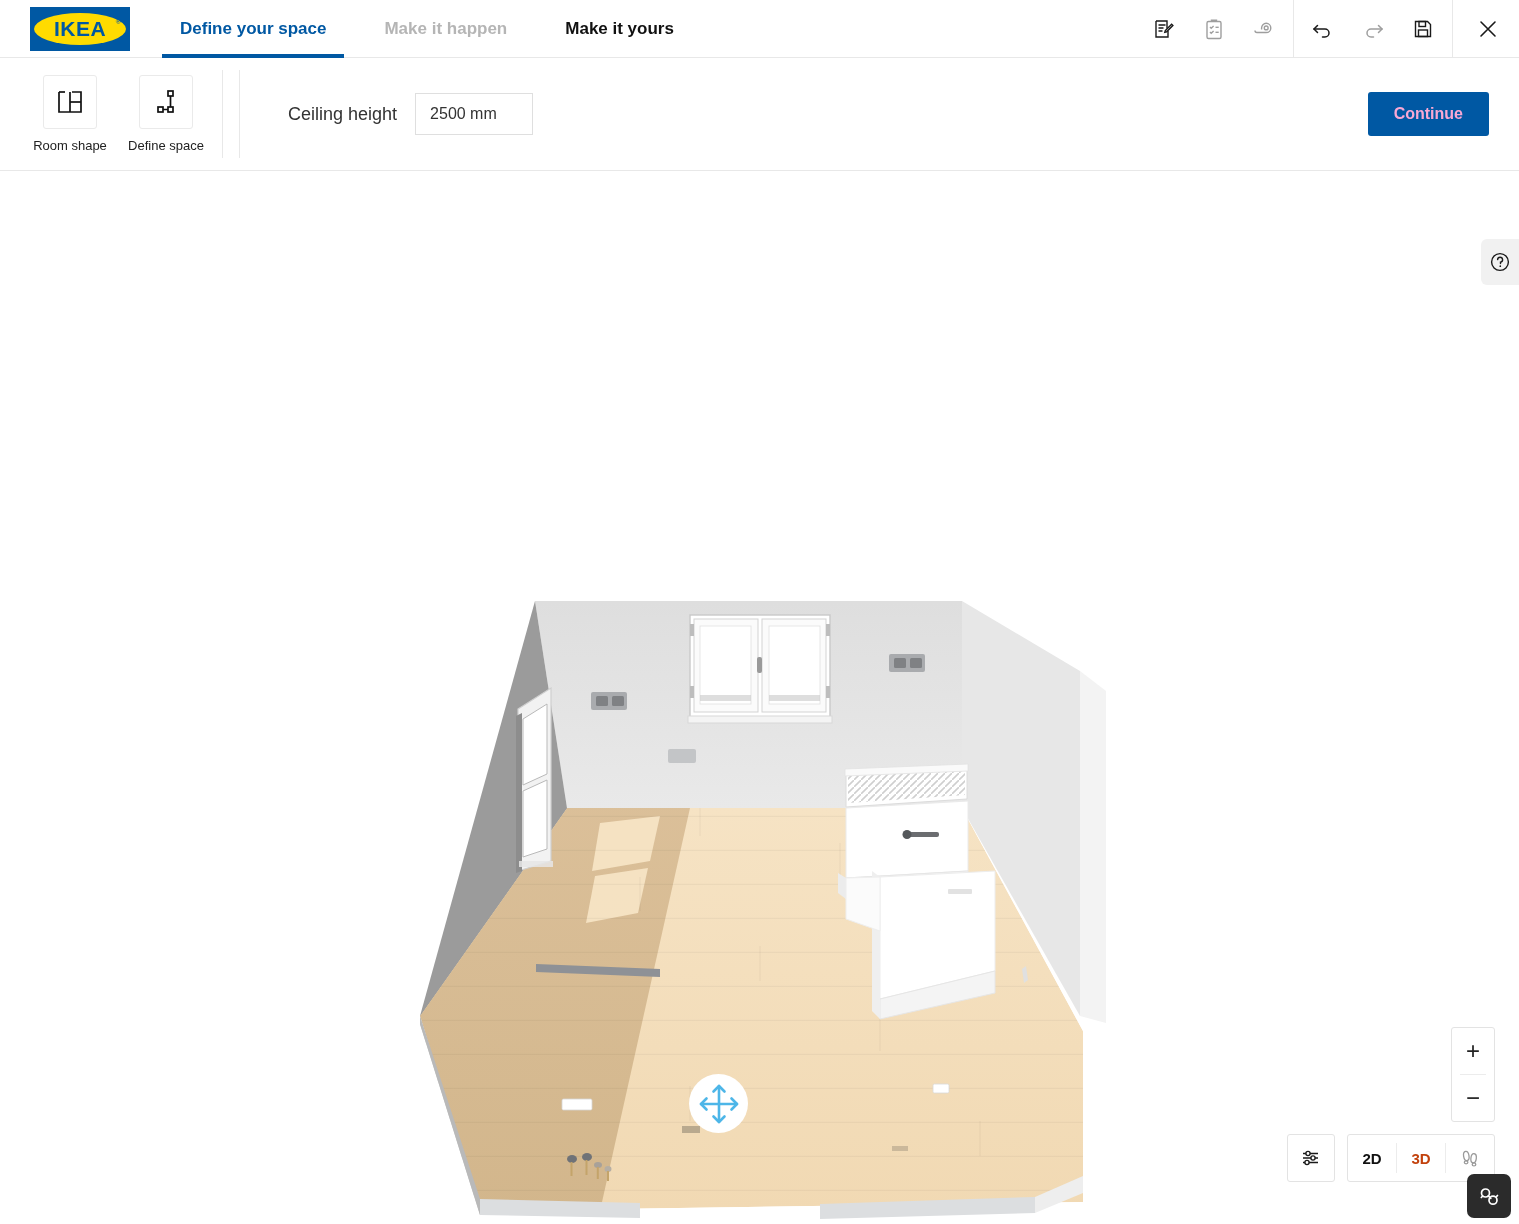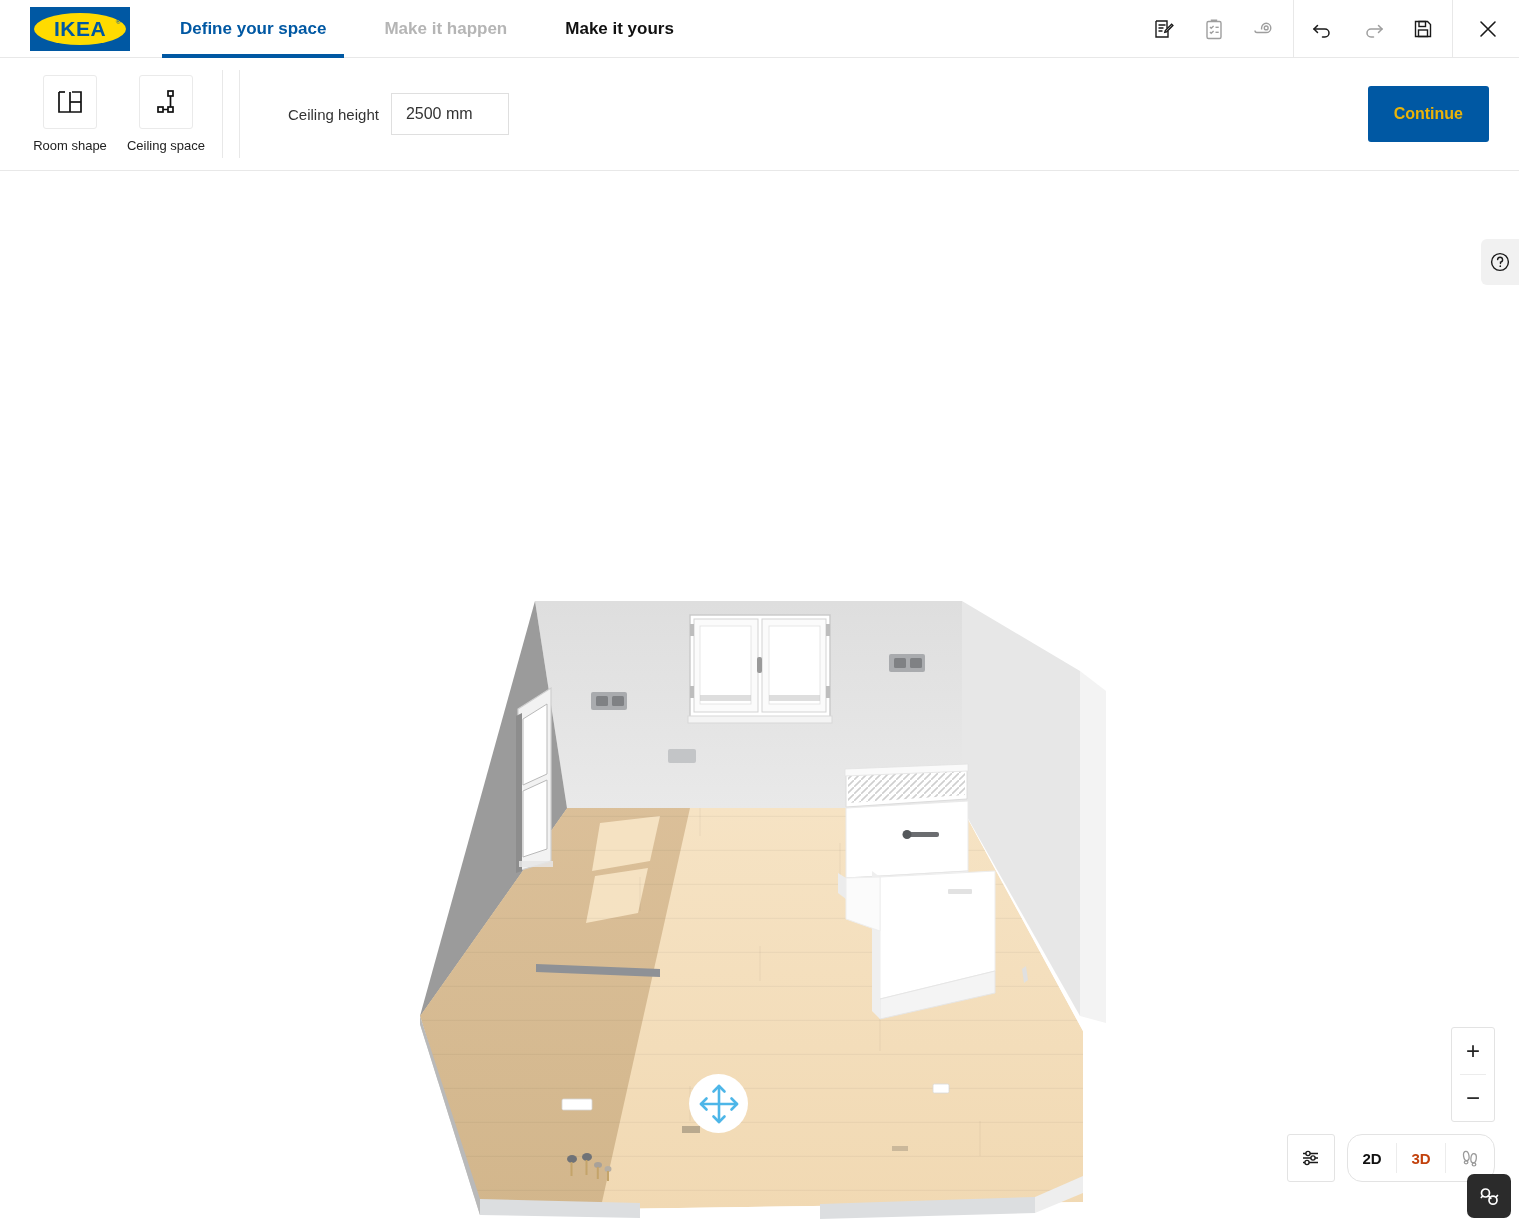--- a/index.html
+++ b/index.html
@@ -68,30 +68,30 @@
     display:flex; flex-direction:column; align-items:center; cursor:pointer;
   }
   .tool-box {
     width:54px; height:54px; border:1px solid #eaeaea; border-radius:3px;
     display:flex; align-items:center; justify-content:center; background:#fff;
   }
   .tool-label { font-size:13px; color:#222; margin-top:9px; white-space:nowrap; }
   .vdiv { width:1px; height:88px; background:#e8e8e8; margin:0 8px; align-self:center; }
 
   .ceiling-wrap { display:flex; align-items:center; margin-left:40px; }
-  .ceiling-label { font-size:15px; color:#333; margin-right:12px; }
+  .ceiling-label { font-size:18px; color:#333; margin-right:18px; }
   .ceiling-input {
     width:118px; height:42px; border:1px solid #dfdfdf; border-radius:0;
     font-size:16px; color:#333; padding:0 14px;
     font-family:"Liberation Sans", sans-serif; background:#fff;
   }
   .continue-btn {
     margin-left:auto; margin-right:30px;
-    background:#0058a3; color:#eab308; border:none; border-radius:3px;
-    font-size:16px; font-weight:bold; padding:0 26px; height:56px;
+    background:#0058a3; color:#f9a8d4; border:none; border-radius:3px;
+    font-size:16px; font-weight:bold; padding:0 26px; height:44px;
     cursor:pointer; font-family:"Liberation Sans", sans-serif;
   }
 
   
   .canvas {
     position:absolute; top:171px; left:0; width:1519px; height:1053px;
     background:#ffffff; overflow:hidden;
   }
 
   
@@ -112,21 +112,21 @@
     cursor:pointer; font-size:24px; color:#222; font-family:"Liberation Sans", sans-serif;
   }
   .zoom-div { height:1px; background:#ececec; margin:0 8px; }
 
   .bottom-tools { position:absolute; right:24px; bottom:42px; display:flex; align-items:center; }
   .settings-btn {
     width:48px; height:48px; background:#fff; border:1px solid #e3e3e3; border-radius:3px;
     display:flex; align-items:center; justify-content:center; cursor:pointer; margin-right:12px;
   }
   .view-toggle {
-    display:flex; background:#fff; border:1px solid #e3e3e3; border-radius:15px; height:48px;
+    display:flex; background:#fff; border:1px solid #e3e3e3; border-radius:3px; height:48px;
   }
   .view-opt {
     width:48px; display:flex; align-items:center; justify-content:center;
     font-size:15px; font-weight:bold; color:#111; cursor:pointer;
   }
   .view-opt.active { color:#c2410c; }
   .view-div { width:1px; background:#ececec; margin:8px 0; }
 
   .fab {
     position:absolute; right:8px; bottom:6px;
@@ -249,21 +249,21 @@
 
       <div class="tool">
         <div class="tool-box">
           <svg width="32" height="32" viewBox="0 0 32 32" fill="none" stroke="#111" stroke-width="1.7">
             <rect x="18" y="5" width="5" height="5"></rect>
             <rect x="18" y="21" width="5" height="5"></rect>
             <rect x="8" y="21" width="5" height="5"></rect>
             <path d="M20.5 10v11M13 23.5h5"></path>
           </svg>
         </div>
-        <div class="tool-label">Ceiling space</div>
+        <div class="tool-label">Define space</div>
       </div>
     </div>
 
     <div class="vdiv"></div>
 
 
     <div class="vdiv"></div>
 
     <div class="ceiling-wrap">
       <span class="ceiling-label">Ceiling height</span>

